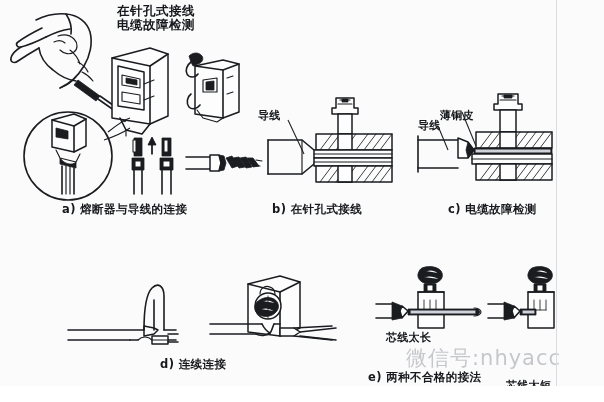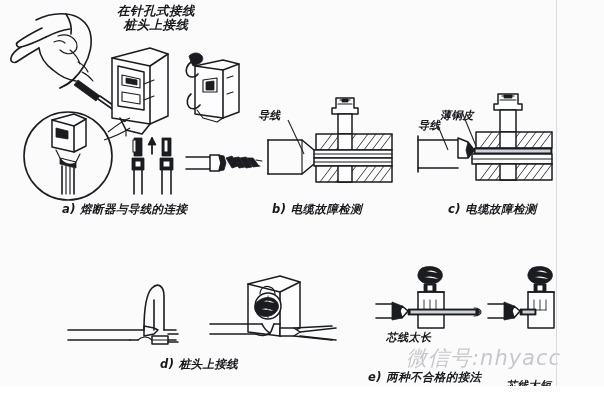--- a/index.html
+++ b/index.html
@@ -7,21 +7,20 @@
     padding: 0;
     background: #ffffff;
   }
   #page {
     position: relative;
     width: 604px;
     height: 386px;
     background: #fbfbfb;
     overflow: hidden;
     font-family: "DejaVu Sans", sans-serif;
-    font-style: italic;
   }
   
   #page::after {
     content: "";
     position: absolute;
     left: 556px; top: 0; width: 1px; height: 402px;
     background: #d9dce3;
     pointer-events: none;
   }
   .fig { position: absolute; }
@@ -68,21 +67,21 @@
   .shade { fill: #cfd2d8; stroke: #1a1c20; stroke-width: 1.1; }
   .lead { fill: none; stroke: #1a1c20; stroke-width: 1.05; }
 </style>
 </head>
 <body>
 
 <div id="page">
 
   <div class="lbl title" style="left:90px; top:4px; width:132px;">
     <div>在针孔式接线</div>
-    <div>桩头上接线</div>
+    <div>电缆故障检测</div>
   </div>
 
   <div class="fig" style="left:8px; top:6px;">
     <svg width="130" height="120" viewBox="0 0 130 120">
       <path class="ink" d="M34 22 C22 28 14 33 10 36 C7 38 9 42 13 41 C21 39 30 35 38 31"></path>
       <path class="ink" d="M13 41 C8 44 4 48 3 52 C2 56 6 58 10 55 C16 51 24 46 31 42"></path>
       <path class="ink" d="M38 31 C46 27 55 24 62 23"></path>
       <path class="ink" d="M28 14 C36 10 48 7 58 8 C70 9 79 16 82 26 C85 37 82 50 76 60 C70 70 61 78 52 82"></path>
       <path class="ink" d="M58 8 C62 14 64 21 63 28"></path>
       <path class="ink2" d="M50 30 C56 28 62 29 66 33 C70 37 70 43 66 46 C62 49 56 48 52 44"></path>
@@ -211,21 +210,21 @@
       <path class="white" d="M56 62 L134 62 L134 70 L56 70 Z"></path>
       <path class="ink2" d="M56 66 L134 66"></path>
 
       <path class="white" d="M58 70 L134 70 L134 86 L58 86 Z"></path>
       <path class="inkT" d="M62 86 L74 70 M70 86 L82 70 M78 86 L90 70 M86 86 L98 70 M98 86 L110 70 M106 86 L118 70 M114 86 L126 70 M122 86 L134 70"></path>
       <path class="white" d="M80 70 L94 70 L94 86 L80 86 Z"></path>
       <path class="ink2" d="M80 86 L94 86"></path>
     </svg>
   </div>
 
-  <div class="lbl cap" style="left:272px; top:203px;">b) 电缆故障检测</div>
+  <div class="lbl cap" style="left:272px; top:203px;">b) 在针孔式接线</div>
 
   <div class="lbl ann" style="left:440px; top:94px;margin-top:16px;">薄铜皮</div>
   <div class="lbl ann" style="left:418px; top:120px;">导线</div>
 
   <div class="fig" style="left:414px; top:92px;">
     <svg width="142" height="104" viewBox="0 0 142 104">
       <path class="lead" d="M48 20 L62 54"></path>
       <path class="lead" d="M24 34 L34 58"></path>
 
       <path class="ink" d="M4 44 L4 80"></path>
@@ -293,21 +292,21 @@
       <path class="ink" d="M94 62 C96 66 98 69 102 71"></path>
       <path class="ink" d="M88 72 C92 74 98 74 102 71"></path>
       <path class="ink" d="M106 62 C104 66 104 69 102 71"></path>
       <path class="ink" d="M106 62 L112 62"></path>
       <path class="white" d="M112 66 L126 66 L132 70 L126 74 L112 74 Z"></path>
       <path class="ink" d="M132 70 L168 66 M132 74 L168 78"></path>
       <path class="ink" d="M126 66 L164 64 M126 74 L164 78"></path>
     </svg>
   </div>
 
-  <div class="lbl cap" style="left:160px; top:358px;">d) 桩头上接线</div>
+  <div class="lbl cap" style="left:160px; top:358px;">d) 连续连接</div>
 
   <div class="lbl ann" style="left:386px; top:332px;">芯线太长</div>
   <div class="lbl ann" style="left:506px; top:336px;margin-top:44px;">芯线太短</div>
 
   <div class="fig" style="left:374px; top:266px;">
     <svg width="116" height="70" viewBox="0 0 116 70">
 
       <path class="solid" d="M48 2 C56 -1 66 1 68 7 C70 13 64 18 56 18 C48 18 43 13 44 8 C45 5 46 3 48 2 Z"></path>
       <path class="whiteT" d="M52 5 C56 3 62 4 64 7"></path>
       <path class="whiteT" d="M50 11 C55 9 62 10 65 13"></path>

